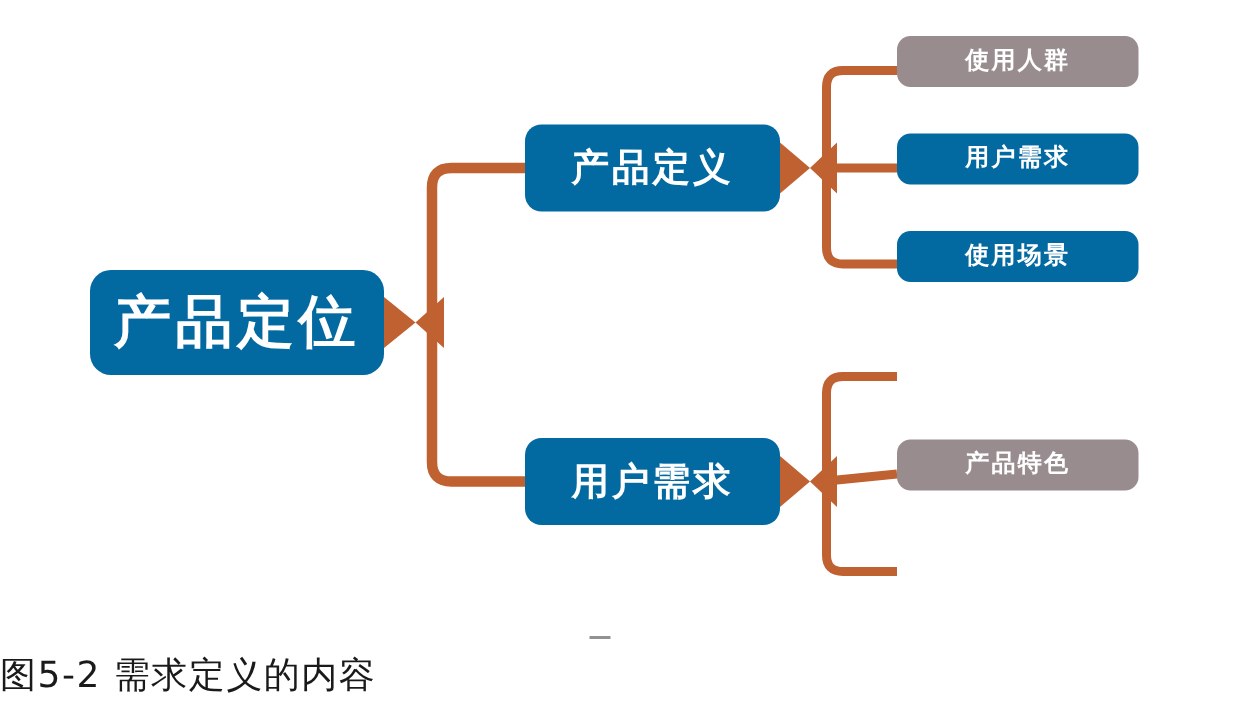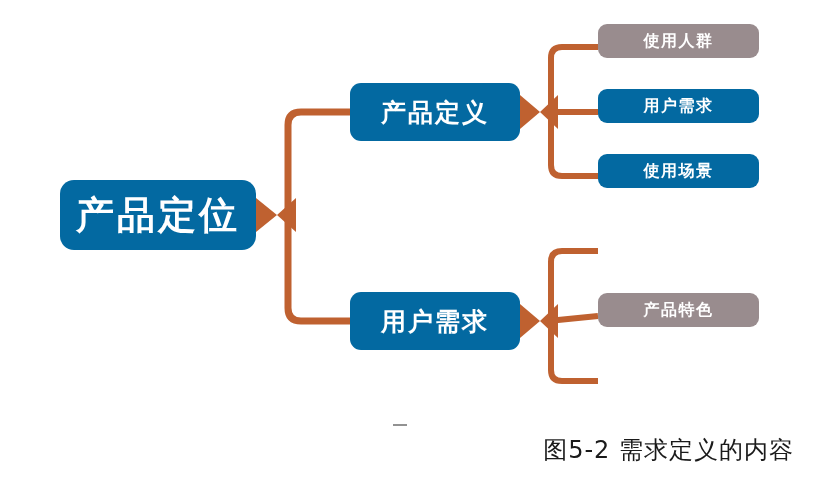--- a/index.html
+++ b/index.html
@@ -93,21 +93,21 @@
 
   .fill-orange { background-color: #0369a1; }
   .fill-gray   { background-color: #998c8e; }
 
   
   #figure-caption {
     position: absolute;
     left: 0;
     top: 434px;
     width: 794px;
-    text-align: right;
+    text-align: left;
     color: #1a1a1a;
     font-size: 24px;
     letter-spacing: 1px;
     font-family: "DejaVu Sans", "Liberation Sans", sans-serif;
   }
 
   #scan-artifact {
     position: absolute;
     left: 393px;
     top: 424px;

